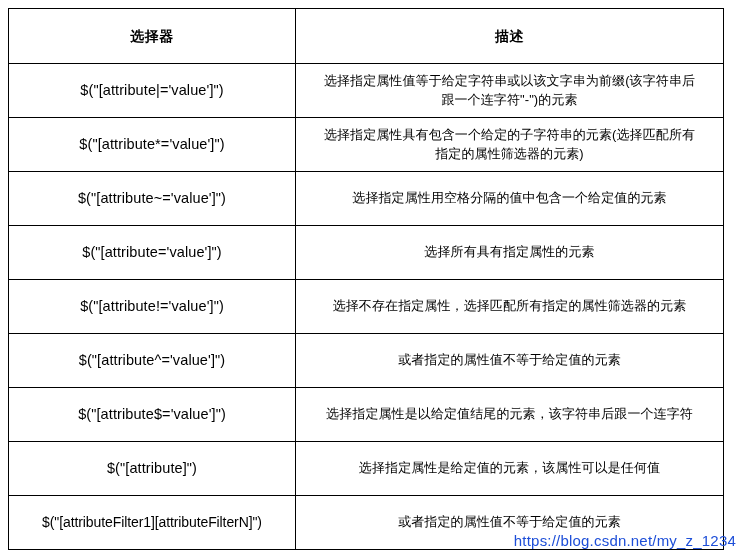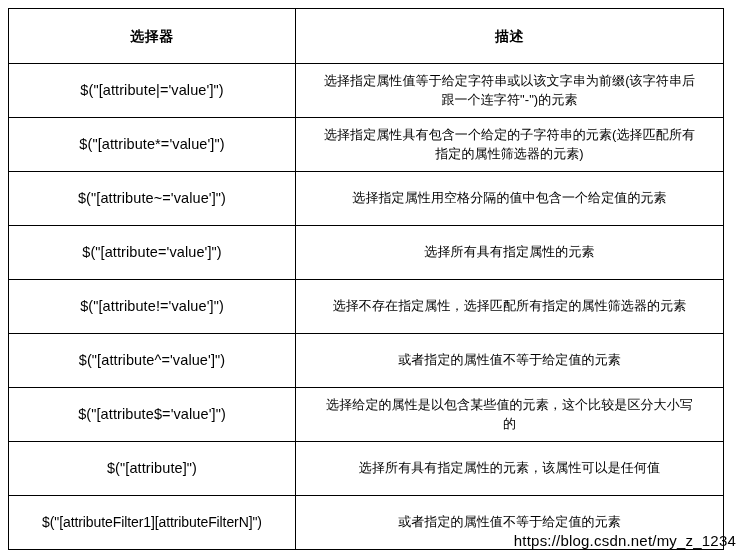--- a/index.html
+++ b/index.html
@@ -72,21 +72,21 @@
   tr.row-last .cell-selector {
     font-size: 14px;
     letter-spacing: -0.1px;
   }
 
   .watermark {
     position: absolute;
     right: 0px;
     bottom: 11px;
     font-size: 15px;
-    color: #000000;
+    color: #1d4ed8;
     font-family: "Liberation Sans", "DejaVu Sans", sans-serif;
     white-space: nowrap;
     letter-spacing: 0.2px;
     pointer-events: none;
     user-select: none;
   }
 </style>
 </head>
 <body>
 
@@ -123,25 +123,25 @@
       <tr>
         <td class="cell-selector">$("[attribute!='value']")</td>
         <td class="cell-desc">选择不存在指定属性，选择匹配所有指定的属性筛选器的元素</td>
       </tr>
       <tr>
         <td class="cell-selector">$("[attribute^='value']")</td>
         <td class="cell-desc">或者指定的属性值不等于给定值的元素</td>
       </tr>
       <tr>
         <td class="cell-selector">$("[attribute$='value']")</td>
-        <td class="cell-desc">选择给定的属性是以包含某些值的元素，这个比较是区分大小写的</td>
+        <td class="cell-desc">选择指定属性是以给定值结尾的元素，该字符串后跟一个连字符</td>
       </tr>
       <tr>
         <td class="cell-selector">$("[attribute]")</td>
-        <td class="cell-desc">选择所有具有指定属性的元素，该属性可以是任何值</td>
+        <td class="cell-desc">选择指定属性是给定值的元素，该属性可以是任何值</td>
       </tr>
       <tr class="row-last">
         <td class="cell-selector">$("[attributeFilter1][attributeFilterN]")</td>
         <td class="cell-desc">或者指定的属性值不等于给定值的元素</td>
       </tr>
     </tbody>
   </table>
 
   <div class="watermark">https://blog.csdn.net/my_z_1234</div>
 

